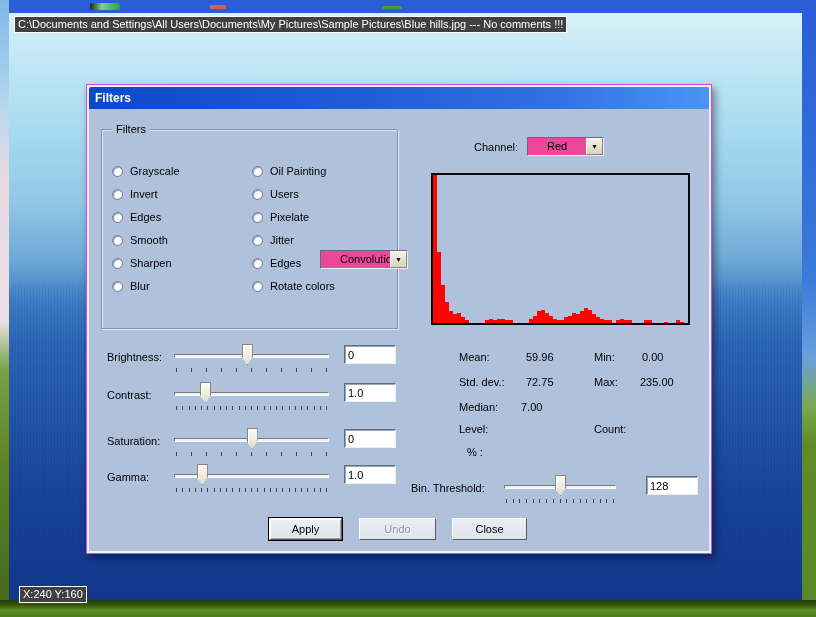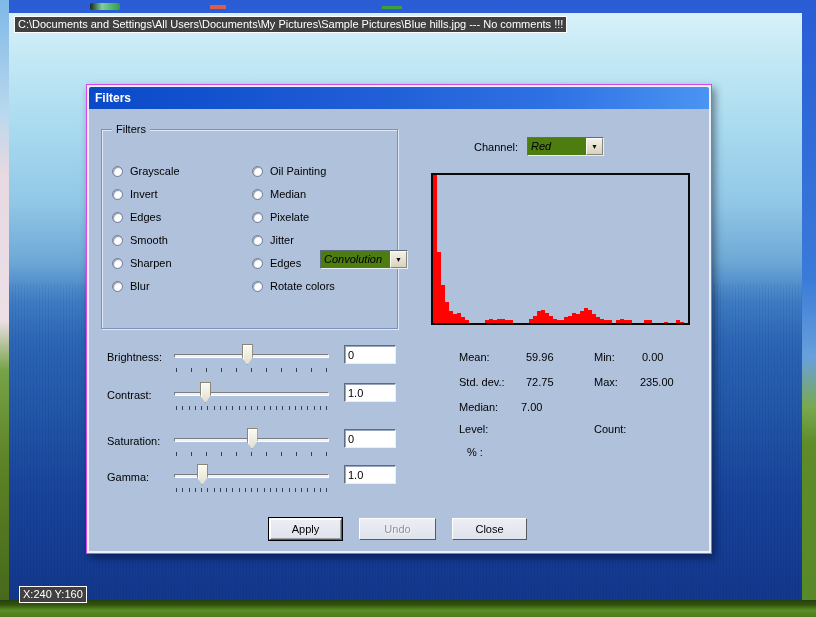--- a/index.html
+++ b/index.html
@@ -47,21 +47,21 @@
   .groupbox { position:absolute; left:12px; top:20px; width:297px; height:200px;
     border:1px solid #7d91b6; box-shadow:1px 1px 0 #dfe8f6 inset, 1px 1px 0 #dfe8f6; }
   .groupbox-label { position:absolute; top:-7px; left:10px; background:#b0c1dc; padding:0 4px; }
   .radio-item { position:absolute; height:14px; display:flex; align-items:center; gap:7px; cursor:default; }
   .radio-dot { width:11px; height:11px; border-radius:50%;
     background:radial-gradient(circle at 35% 35%, #ffffff 55%, #e8e8e8 100%);
     border:1px solid #6f7f9c; box-shadow:inset 1px 1px 1px rgba(60,70,90,.55); flex:0 0 auto; }
   
   .combo { position:absolute; height:19px; background:#fff; display:flex;
     border:1px solid; border-color:#5f6b80 #e9eef7 #e9eef7 #5f6b80; box-shadow:inset 1px 1px 0 #9aa6ba; }
-  .combo-field { flex:1; padding:2px 2px 0 3px; background:#4d7c0f; overflow:hidden; white-space:nowrap;font-style:italic; }
+  .combo-field { flex:1; padding:2px 2px 0 19px; background:#ec4899; overflow:hidden; white-space:nowrap; }
   .combo-btn { width:17px; background:linear-gradient(180deg,#f4f1e6,#d8d2bf);
     border:1px solid; border-color:#fbfaf4 #8a8676 #8a8676 #fbfaf4;
     display:flex; align-items:center; justify-content:center; font-size:7px; color:#111; }
   
   .histogram { position:absolute; left:342px; top:64px; width:259px; height:152px;
     border:2px solid #0a0a0a; }
   .hist-plot { position:absolute; inset:0; display:flex; align-items:flex-end; }
   .hist-bar { flex:1 1 auto; background:#ff0303; }
   
   .stat { position:absolute; white-space:nowrap; }
@@ -142,21 +142,21 @@
             <span>Blur</span>
           </label>
         </div>
       <div id="radios-right">
           <label class="radio-item" style="left: 150px; top: 34px;">
             <span class="radio-dot"></span>
             <span>Oil Painting</span>
           </label>
           <label class="radio-item" style="left: 150px; top: 57px;">
             <span class="radio-dot"></span>
-            <span>Median</span>
+            <span>Users</span>
           </label>
           <label class="radio-item" style="left: 150px; top: 80px;">
             <span class="radio-dot"></span>
             <span>Pixelate</span>
           </label>
           <label class="radio-item" style="left: 150px; top: 103px;">
             <span class="radio-dot"></span>
             <span>Jitter</span>
           </label>
           <label class="radio-item" style="left: 150px; top: 126px;">
@@ -371,20 +371,47 @@
               <i></i>
               <i></i>
               <i></i>
               <i></i>
             </div>
           </div>
           <input class="val-input" value="1.0" style="">
         </div>
       </div>
 
+    <div class="bin-row" id="bin-row">
+        <span class="slabel">Bin. Threshold:</span>
+        <div class="strack">
+          <div class="groove"></div>
+          <div class="thumb" style="left: 50%;"></div>
+          <div class="ticks">
+            <i></i>
+            <i></i>
+            <i></i>
+            <i></i>
+            <i></i>
+            <i></i>
+            <i></i>
+            <i></i>
+            <i></i>
+            <i></i>
+            <i></i>
+            <i></i>
+            <i></i>
+            <i></i>
+            <i></i>
+            <i></i>
+            <i></i>
+          </div>
+        </div>
+        <input class="val-input" value="128" style="">
+      </div>
 
     <div id="buttons-area">
         <button class="btn btn-apply default">Apply</button>
         <button class="btn btn-undo disabled">Undo</button>
         <button class="btn btn-close">Close</button>
       </div>
   </div>
 </div>
 
 </body></html>

